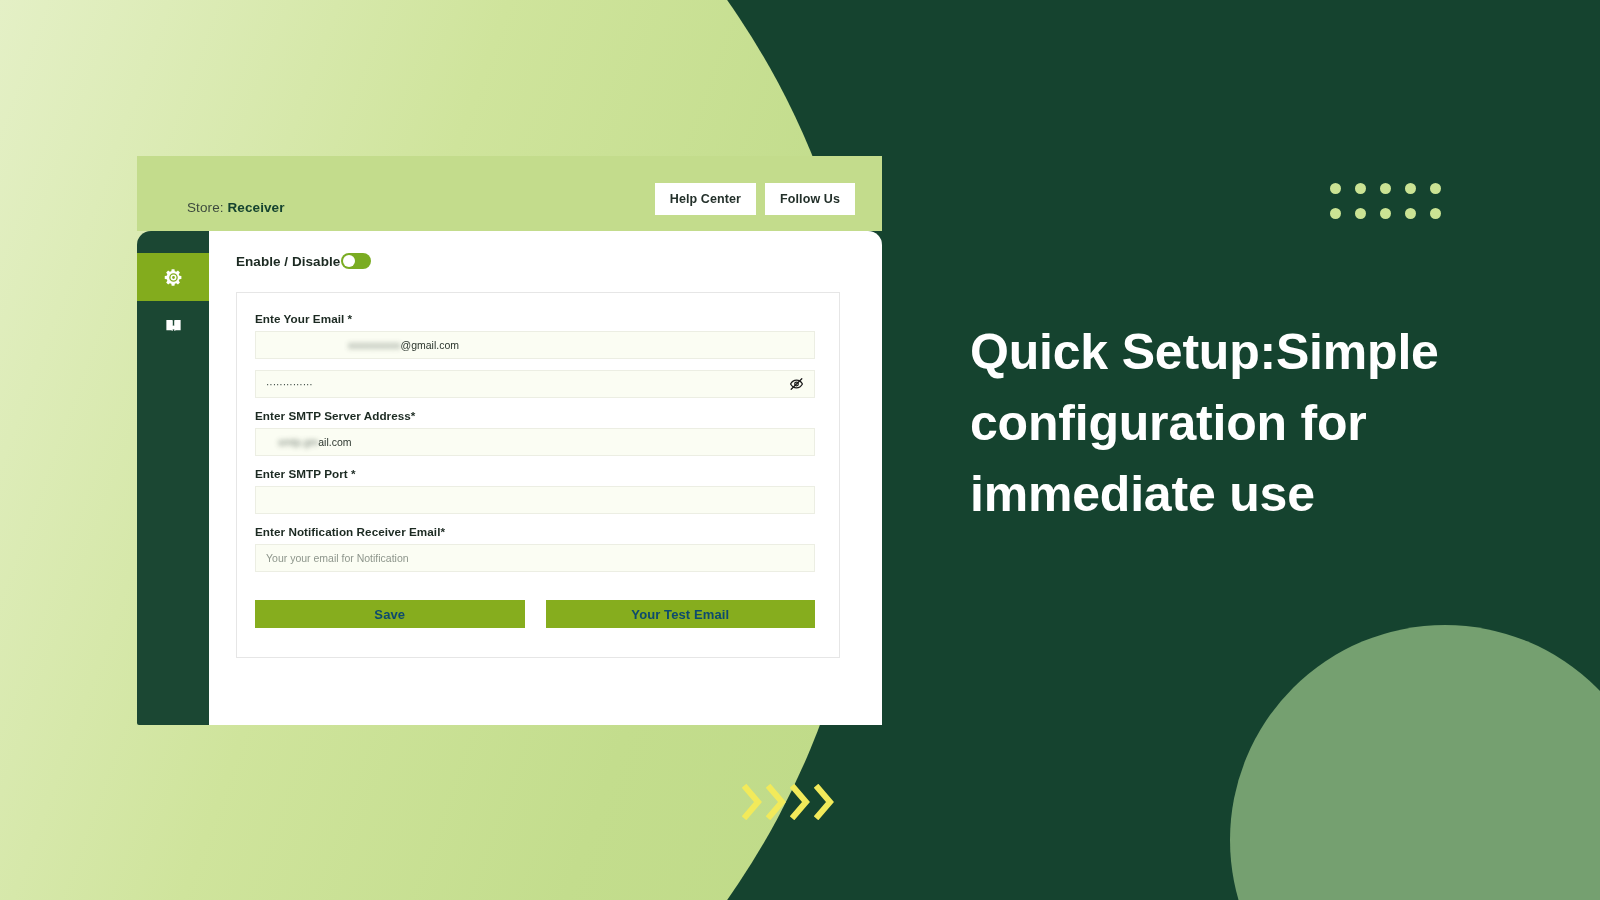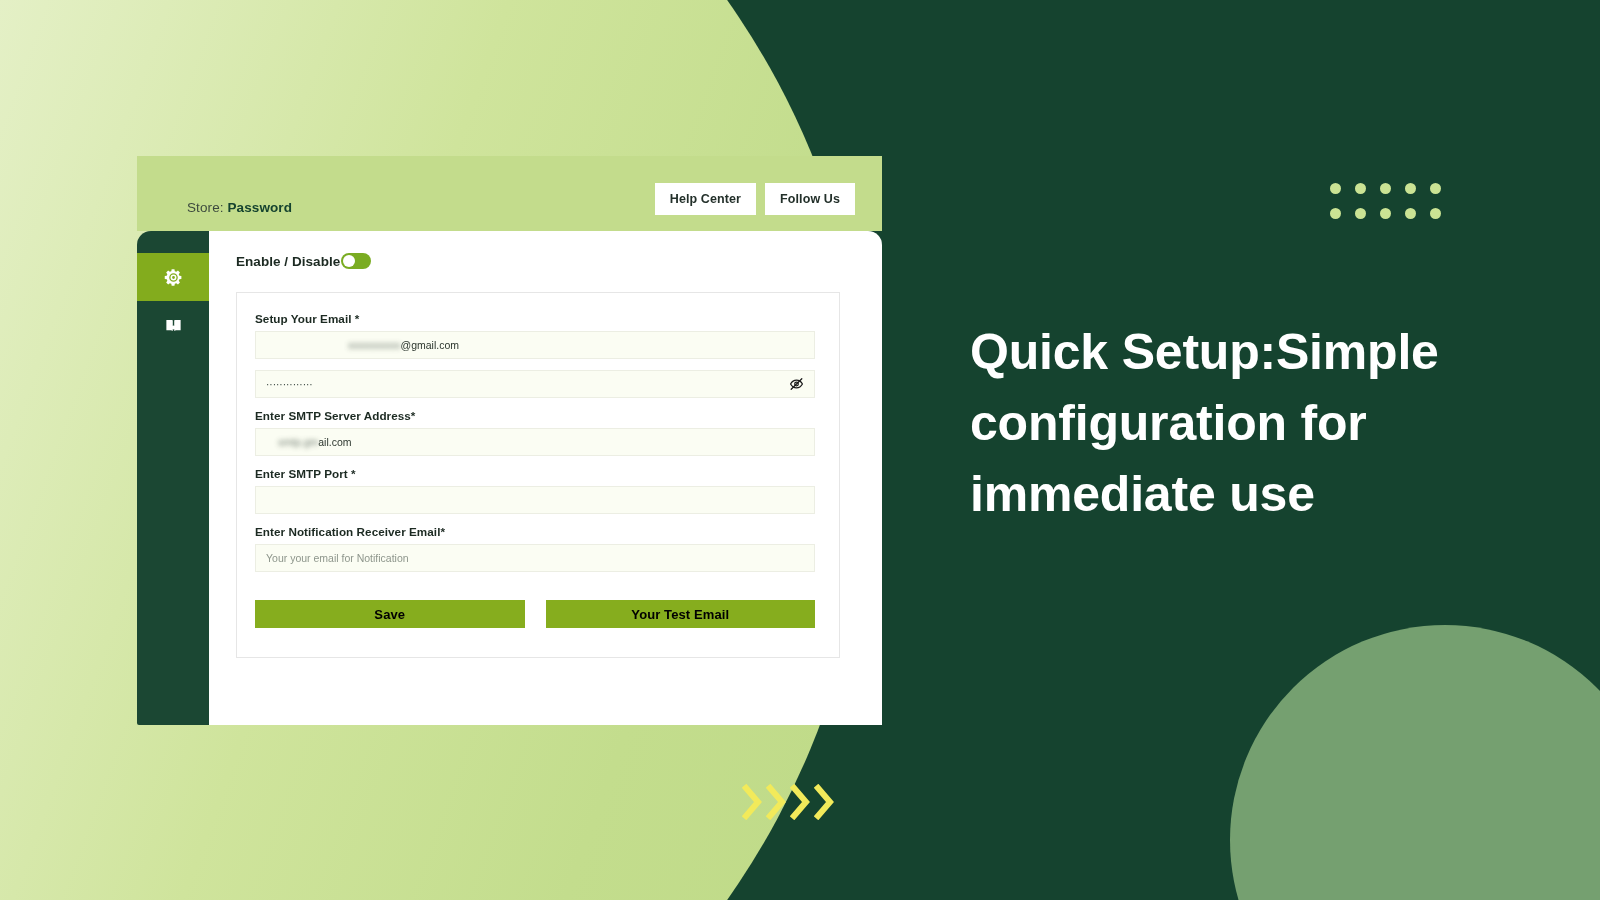--- a/index.html
+++ b/index.html
@@ -252,21 +252,21 @@
 
   .btn-row {
     display: flex;
     gap: 21px;
     margin-top: 28px;
   }
   .action-btn {
     flex: 1;
     height: 28px;
     background: #86ad1e;
-    color: #000000;
+    color: #0c4a6e;
     border: none;
     font-size: 13px;
     font-weight: 700;
     font-family: "Liberation Sans", sans-serif;
     cursor: pointer;
     letter-spacing: .1px;
   }
 </style>
 </head>
 <body>
@@ -304,21 +304,21 @@
   </div>
 </div>
 
 <div class="headline">Quick Setup:Simple configuration for immediate use</div>
 
 <div class="app-window">
 
   <div class="app-topbar">
     <div class="store-label">
       <span>Store:</span>
-      <b>Password</b>
+      <b>Receiver</b>
     </div>
     <div class="topbar-actions">
       <button class="pill-btn">Help Center</button>
       <button class="pill-btn">Follow Us</button>
     </div>
   </div>
 
   <div class="app-sidebar">
     <div class="side-item sp"></div>
     <div class="side-item active">
@@ -341,21 +341,21 @@
     <div class="enable-row">
       <span class="enable-label">Enable / Disable</span>
       <div class="toggle">
         <span class="knob"></span>
       </div>
     </div>
 
     <div class="form-card">
 
       <div class="field">
-        <label class="field-label">Setup Your Email *</label>
+        <label class="field-label">Ente Your Email *</label>
         <div class="field-input">
           <span class="val indent-val"><span class="redact">xxxxxxxxxx</span><span>@gmail.com</span></span>
         </div>
       </div>
 
       <div class="field">
         <div class="field-input">
           <span class="val masked">··············</span>
           <span class="eye-btn">
             <svg width="15" height="15" viewBox="0 0 24 24" fill="none" stroke="#1b1b1b" stroke-width="2" stroke-linecap="round">

